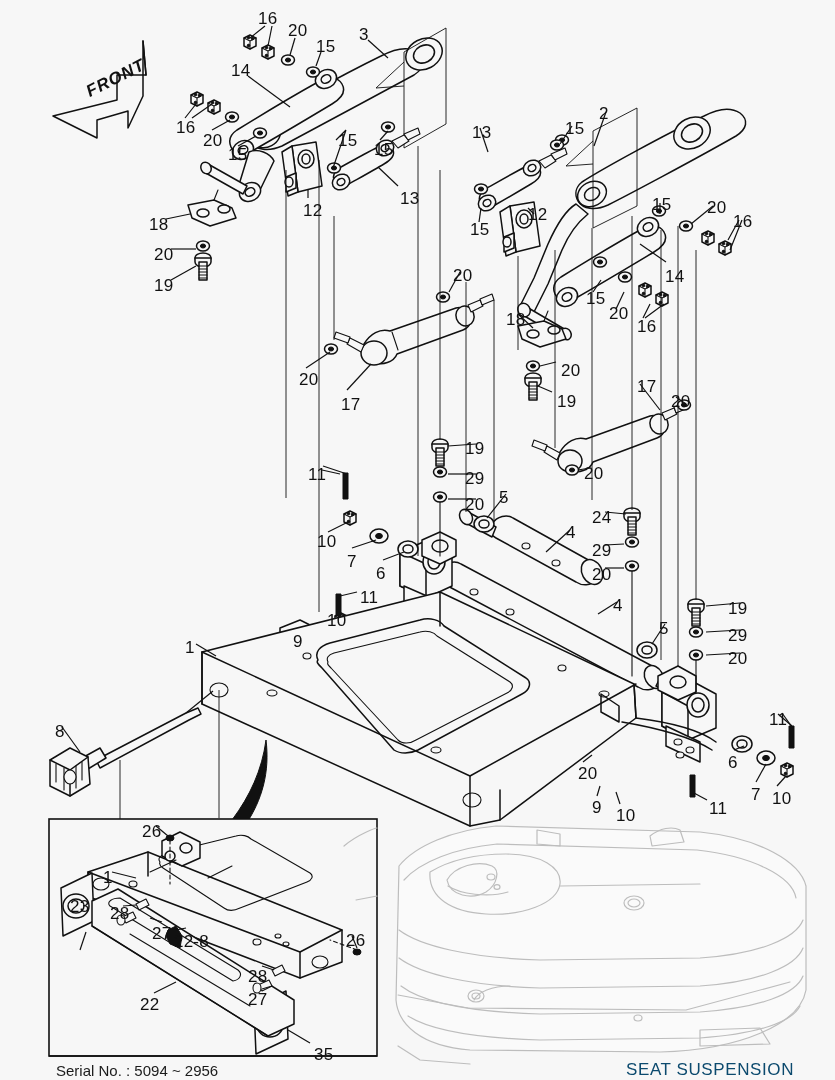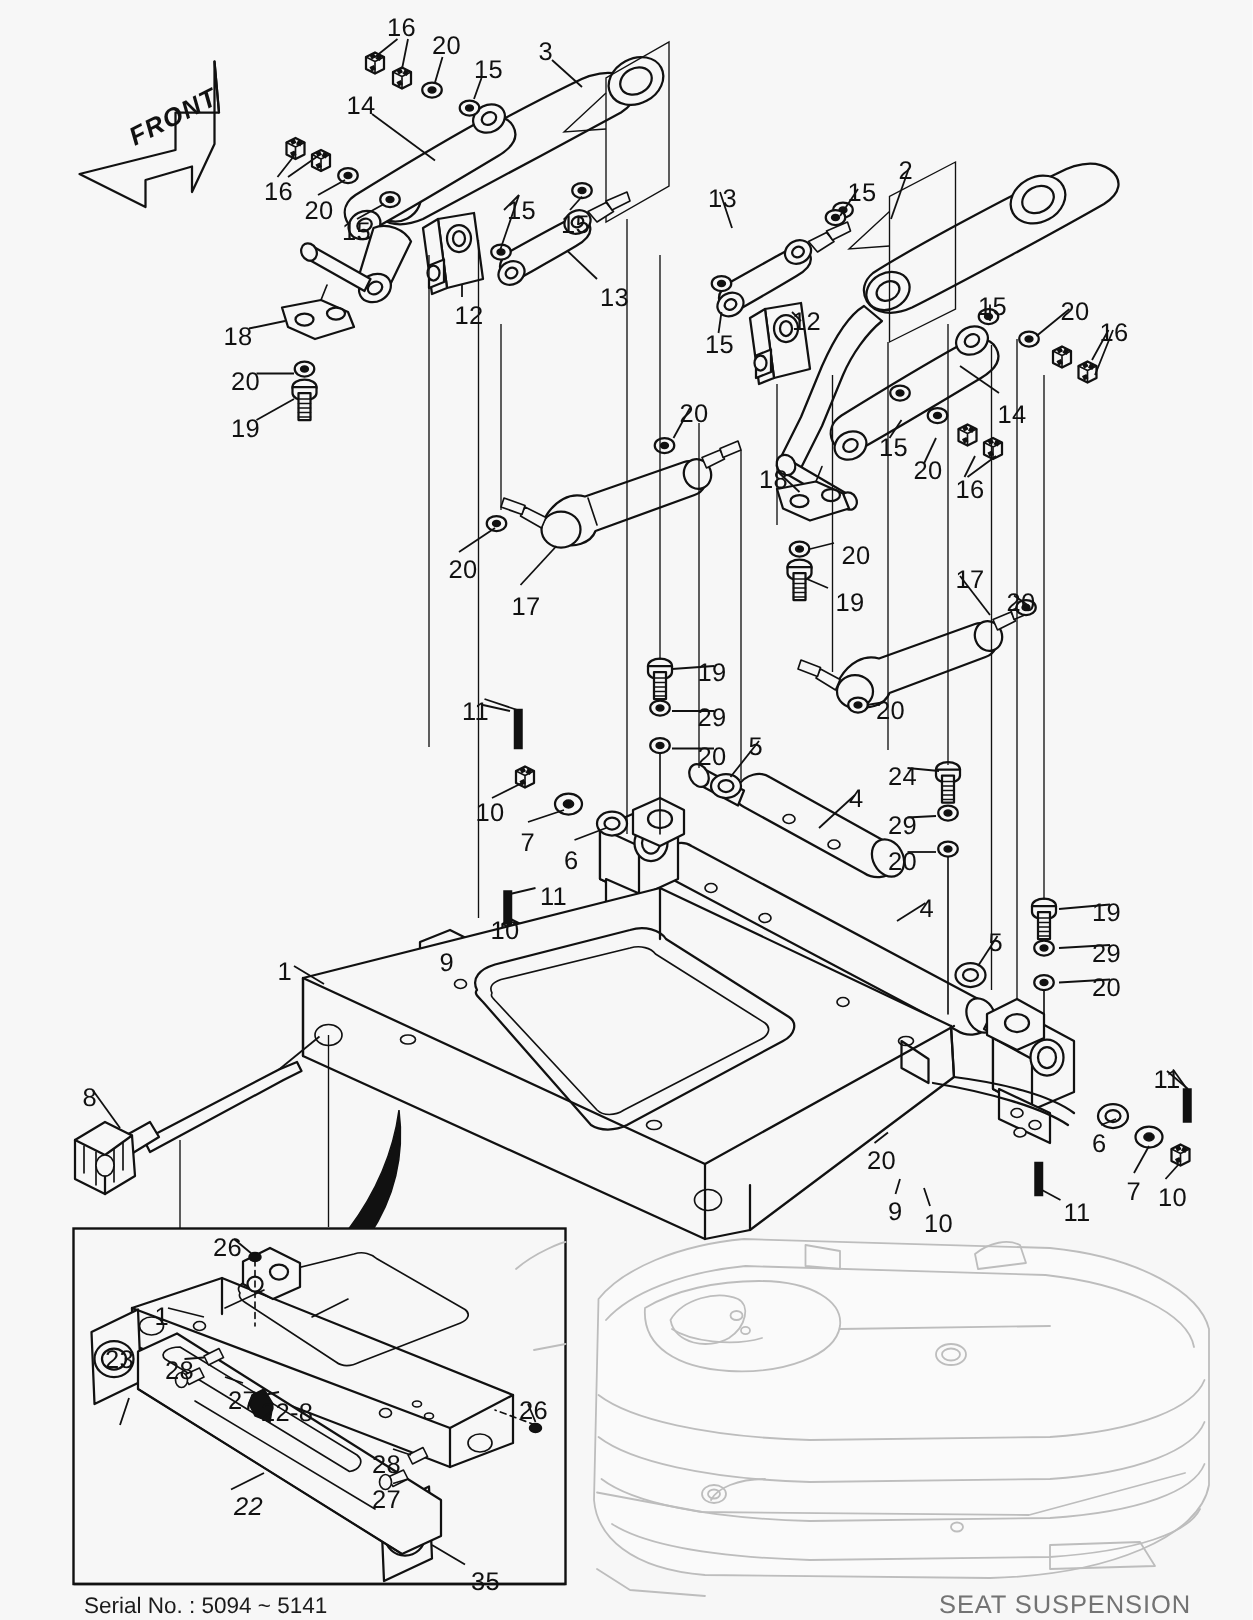--- a/index.html
+++ b/index.html
@@ -2,21 +2,21 @@
 <html><head>
 <meta charset="utf-8">
 <style>
   html,body{margin:0;padding:0;background:#fff;}
   body{font-family:"Liberation Sans", sans-serif;}
   #page{position:relative;width:835px;height:1080px;background:#f7f7f7;overflow:hidden;}
   #svgroot{position:absolute;left:0;top:0;width:835px;height:1080px;}
   .cal{position:absolute;font-family:"Liberation Sans",sans-serif;font-size:17px;color:#111;
        letter-spacing:.2px;white-space:nowrap;line-height:1;}
   .foot{position:absolute;font-size:15px;color:#1b1b1b;white-space:nowrap;}
-  .title{position:absolute;font-size:17px;color:#737373;letter-spacing:.6px;white-space:nowrap;}
+  .title{position:absolute;font-size:17px;color:#0c4a6e;letter-spacing:.6px;white-space:nowrap;}
   .frontlbl{position:absolute;font-size:17px;font-style:italic;font-weight:bold;color:#111;
             letter-spacing:1px;white-space:nowrap;}
 </style>
 </head>
 <body>
 
 <div id="page">
 
 <svg id="svgroot" viewBox="0 0 835 1080">
   <defs>
@@ -594,23 +594,23 @@
       <div class="cal" style="left: 709px; top: 800px;">11</div>
       <div class="cal" style="left: 578px; top: 765px;">20</div>
       <div class="cal" style="left: 592px; top: 799px;">9</div>
       <div class="cal" style="left: 616px; top: 807px;">10</div>
       <div class="cal" style="left: 142px; top: 823px;">26</div>
       <div class="cal" style="left: 103px; top: 869px;">1</div>
       <div class="cal" style="left: 110px; top: 905px;">28</div>
       <div class="cal" style="left: 152px; top: 925px;">27</div>
       <div class="cal" style="left: 174px; top: 933px;">22-8</div>
       <div class="cal" style="left: 70px; top: 898px;">23</div>
-      <div class="cal" style="left: 156px; top: 996px; font-style: italic;">22</div>
+      <div class="cal" style="left: 140px; top: 996px;">22</div>
       <div class="cal" style="left: 346px; top: 932px;">26</div>
       <div class="cal" style="left: 248px; top: 968px;">28</div>
       <div class="cal" style="left: 248px; top: 991px;">27</div>
       <div class="cal" style="left: 314px; top: 1046px;">35</div>
     </div>
 
-<div class="foot" style="left:56px;top:1062px;">Serial No. : 5094 ~ 5141</div>
+<div class="foot" style="left:56px;top:1062px;">Serial No. : 5094 ~ 2956</div>
 <div class="title" style="left:626px;top:1060px;">SEAT SUSPENSION</div>
 
 </div>
 
 </body></html>

